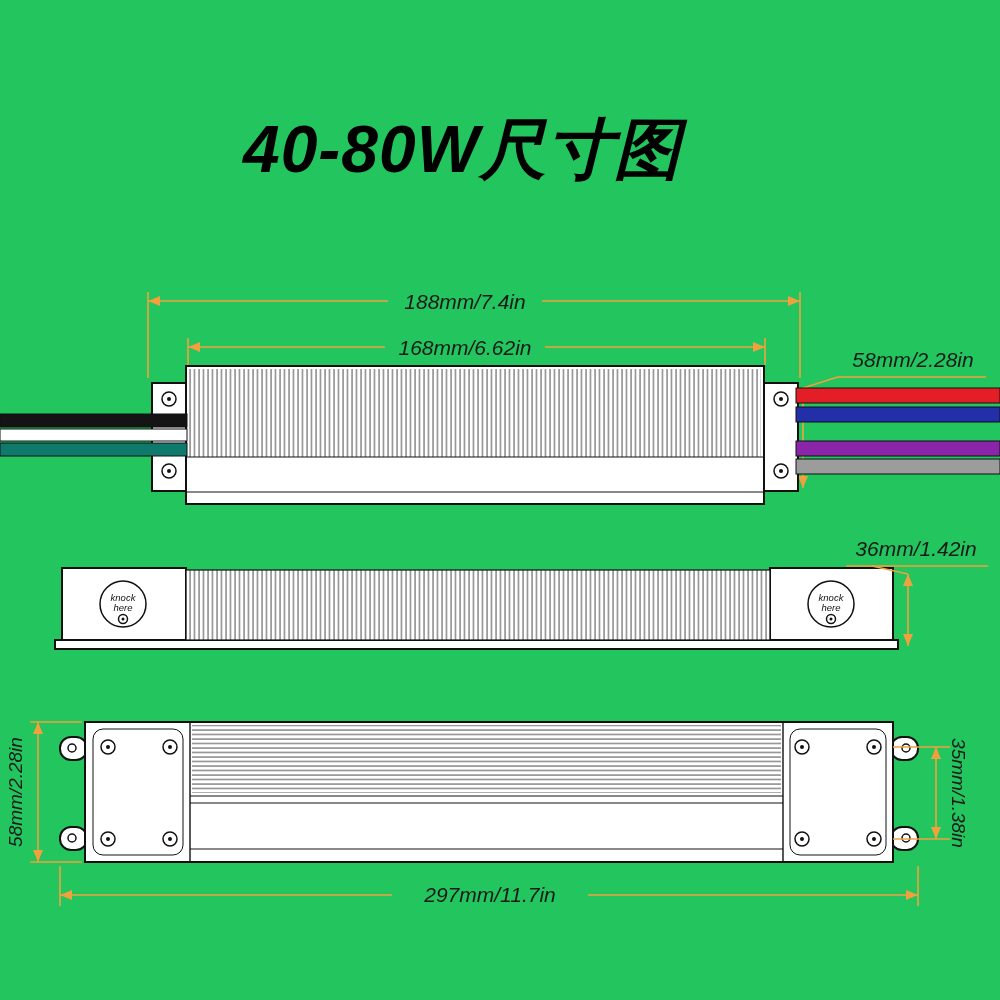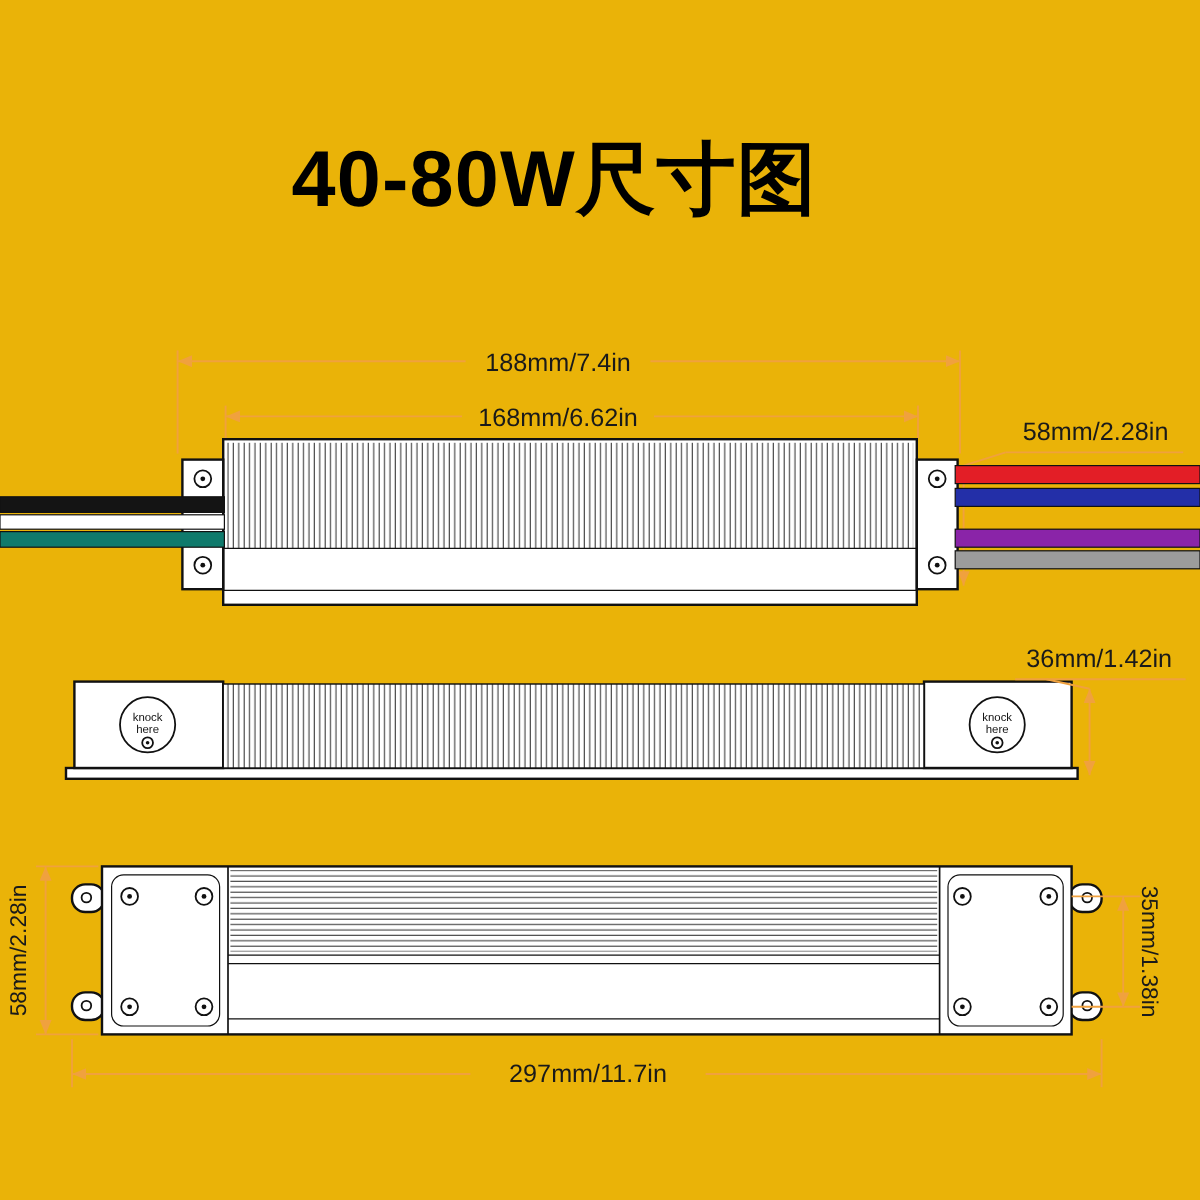--- a/index.html
+++ b/index.html
@@ -1,16 +1,16 @@
 <!DOCTYPE html>
 <html style="--dim: #F0A13E; --ink: #111111; --text: #1a1a1a; --wire-red: #E31E26; --wire-blue: #232FA8; --wire-purple: #8A24A8; --wire-gray: #9C9C9C; --wire-black: #141414; --wire-white: #FFFFFF; --wire-teal: #0F7A6C;"><head>
 <meta charset="utf-8">
 <style>
   html,body{margin:0;padding:0;background:#ffffff;}
-  #canvas{position:relative;width:1000px;height:1000px;background:#eab308;overflow:hidden;}
+  #canvas{position:relative;width:1000px;height:1000px;background:#22c55e;overflow:hidden;font-style:italic;}
   svg{display:block;}
   .outline{fill:#ffffff;stroke:var(--ink,#111);stroke-width:2;}
   .thin{fill:none;stroke:var(--ink,#111);stroke-width:1;}
   .thin15{fill:none;stroke:var(--ink,#111);stroke-width:1.4;}
   .fins-rect{stroke:var(--ink,#111);stroke-width:1.2;}
   .dim{fill:none;stroke:var(--dim,#F0A13E);stroke-width:1.6;}
   .arrow{fill:var(--dim,#F0A13E);stroke:none;}
   .dim-text{font-family:"Liberation Sans",sans-serif;font-size:21px;fill:var(--text,#1a1a1a);}
   .dim-text-sm{font-family:"Liberation Sans",sans-serif;font-size:19px;fill:var(--text,#1a1a1a);}
   .title-text{font-family:"Liberation Sans",sans-serif;font-size:66px;font-weight:bold;letter-spacing:1px;fill:#000000;}

